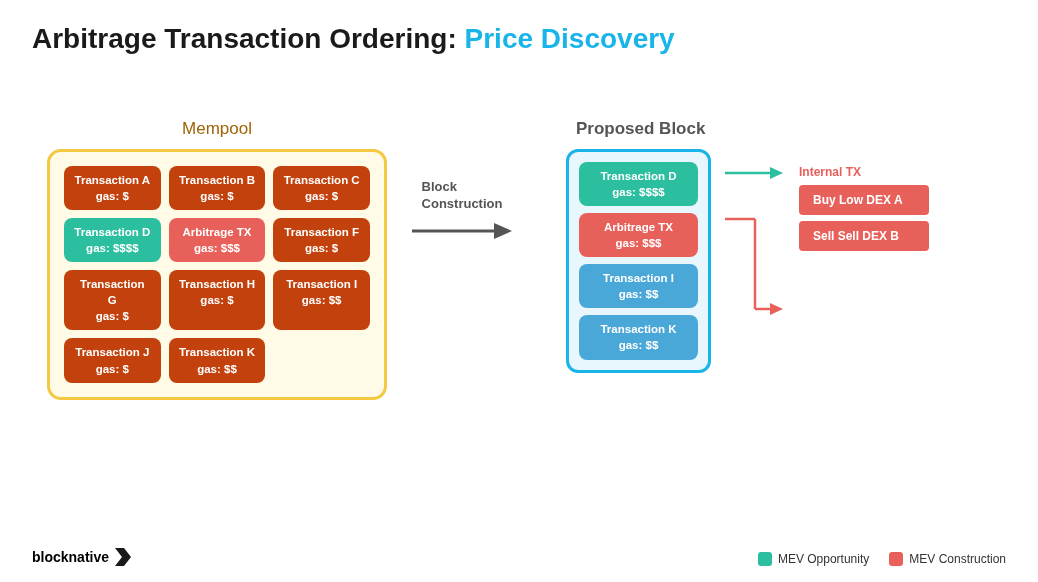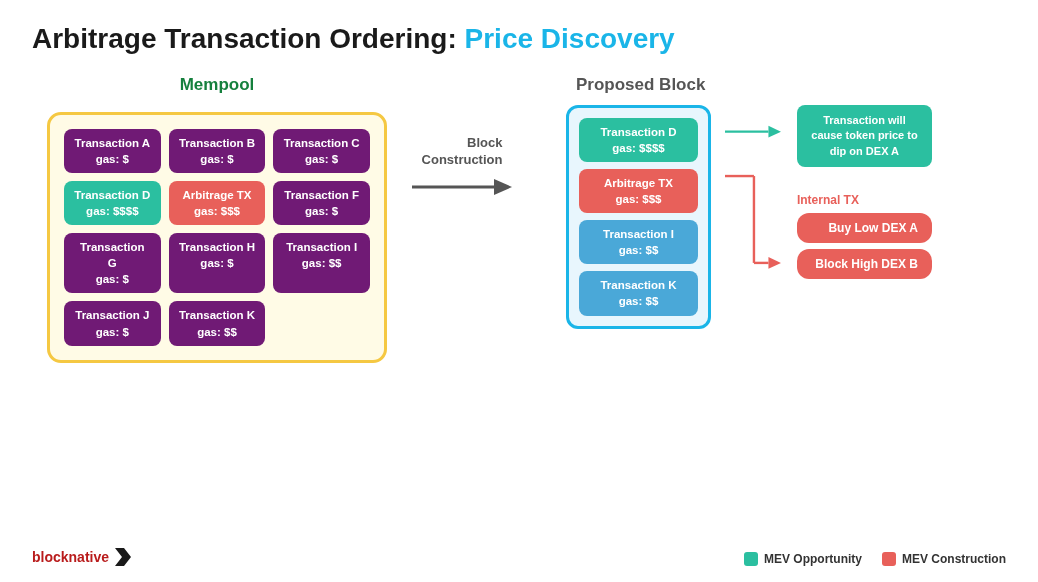--- a/index.html
+++ b/index.html
@@ -11,20 +11,21 @@
       overflow: hidden;
       position: relative;
     }
 
     .page {
       width: 964px;
       height: 582px;
       padding: 24px 32px 16px 32px;
       display: flex;
       flex-direction: column;
+      gap: 44px;
     }
 
     .title {
       font-size: 28px;
       font-weight: 900;
       color: #1a1a1a;
       margin-bottom: 20px;
       line-height: 1.1;
     }
 
@@ -42,38 +43,38 @@
     
     .mempool-section {
       display: flex;
       flex-direction: column;
       align-items: center;
       flex: 0 0 370px;
     }
 
     .section-label {
       font-size: 17px;
-      font-weight: 700;
-      color: #15803d;
-      margin-bottom: 17px;
+      font-weight: 400;
+      color: #a16207;
+      margin-bottom: 10px;
     }
 
     .mempool-box {
       background: #fffbe6;
       border: 3px solid #f5c842;
       border-radius: 14px;
       padding: 14px 14px;
       display: grid;
       grid-template-columns: repeat(3, 1fr);
       gap: 8px;
       width: 340px;
     }
 
     .tx-card {
-      background: #701a75;
+      background: #c2410c;
       border-radius: 8px;
       padding: 6px 10px;
       text-align: center;
       color: #fff;
       font-size: 11.5px;
       font-weight: 600;
       line-height: 1.4;
       min-width: 90px;
     }
 
@@ -92,21 +93,21 @@
       align-items: center;
       justify-content: center;
       flex: 0 0 120px;
       margin-top: 60px;
     }
 
     .arrow-label {
       font-size: 13px;
       font-weight: 600;
       color: #555;
-      text-align: right;
+      text-align: left;
       margin-bottom: 4px;
       line-height: 1.3;
     }
 
     .arrow-svg {
       width: 100px;
       height: 28px;
     }
 
     
@@ -193,64 +194,64 @@
 
     .internal-tx-cards {
       display: flex;
       flex-direction: column;
       gap: 6px;
     }
 
     .internal-tx-card {
       background: #e8605a;
       color: #fff;
-      border-radius: 12px;
+      border-radius: 4px;
       padding: 8px 14px;
       font-size: 12px;
       font-weight: 700;
-      text-align: right;
+      text-align: left;
       min-width: 130px;
     }
 
     
     .legend {
       position: absolute;
       bottom: 16px;
       right: 32px;
       display: flex;
       align-items: center;
       gap: 20px;
     }
 
     .legend-item {
       display: flex;
       align-items: center;
       gap: 6px;
       font-size: 12px;
-      font-weight: 700;
+      font-weight: 400;
       color: #333;
     }
 
     .legend-dot {
       width: 14px;
       height: 14px;
       border-radius: 3px;
     }
 
     .legend-dot.teal { background: #2bbfa0; }
     .legend-dot.red { background: #e8605a; }
 
     
     .logo {
       position: absolute;
       bottom: 16px;
       left: 32px;
       font-size: 14px;
       font-weight: 900;
-      color: #b91c1c;
+      color: #000000;
       display: flex;
       align-items: center;
       gap: 4px;
       margin-top: 44px;
     }
   </style>
 </head>
 <body>
 
 <div class="page">
@@ -305,27 +306,26 @@
           <line x1="0" y1="24" x2="45" y2="24" stroke="#2bbfa0" stroke-width="2.5"></line>
           <polygon points="45,18 58,24 45,30" fill="#2bbfa0"></polygon>
 
           <line x1="0" y1="70" x2="30" y2="70" stroke="#e8605a" stroke-width="2.5"></line>
           <line x1="30" y1="70" x2="30" y2="160" stroke="#e8605a" stroke-width="2.5"></line>
           <line x1="30" y1="160" x2="45" y2="160" stroke="#e8605a" stroke-width="2.5"></line>
           <polygon points="45,154 58,160 45,166" fill="#e8605a"></polygon>
         </svg>
 
         <div class="annotations">
-          <div class="annotation-top">Transaction will cause token price to dip on DEX A</div>
 
           <div class="internal-tx-box">
             <div class="internal-tx-label">Internal TX</div>
             <div class="internal-tx-cards">
               <div class="internal-tx-card">Buy Low DEX A</div>
-              <div class="internal-tx-card">Block High DEX B</div>
+              <div class="internal-tx-card">Sell Sell DEX B</div>
             </div>
           </div>
         </div>
       </div>
     </div>
 
   </div>
 
   <div class="legend">
     <div class="legend-item">

